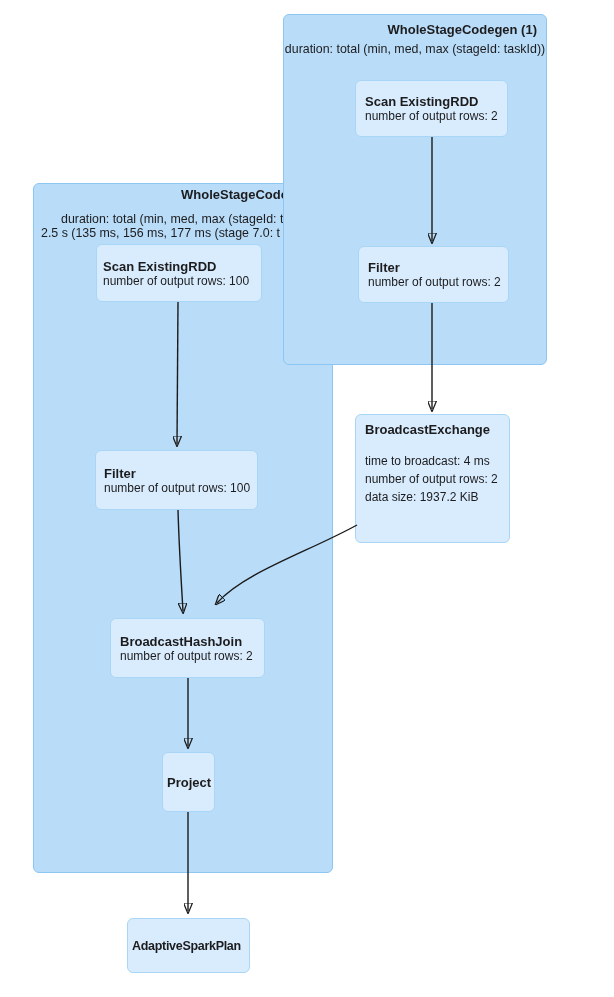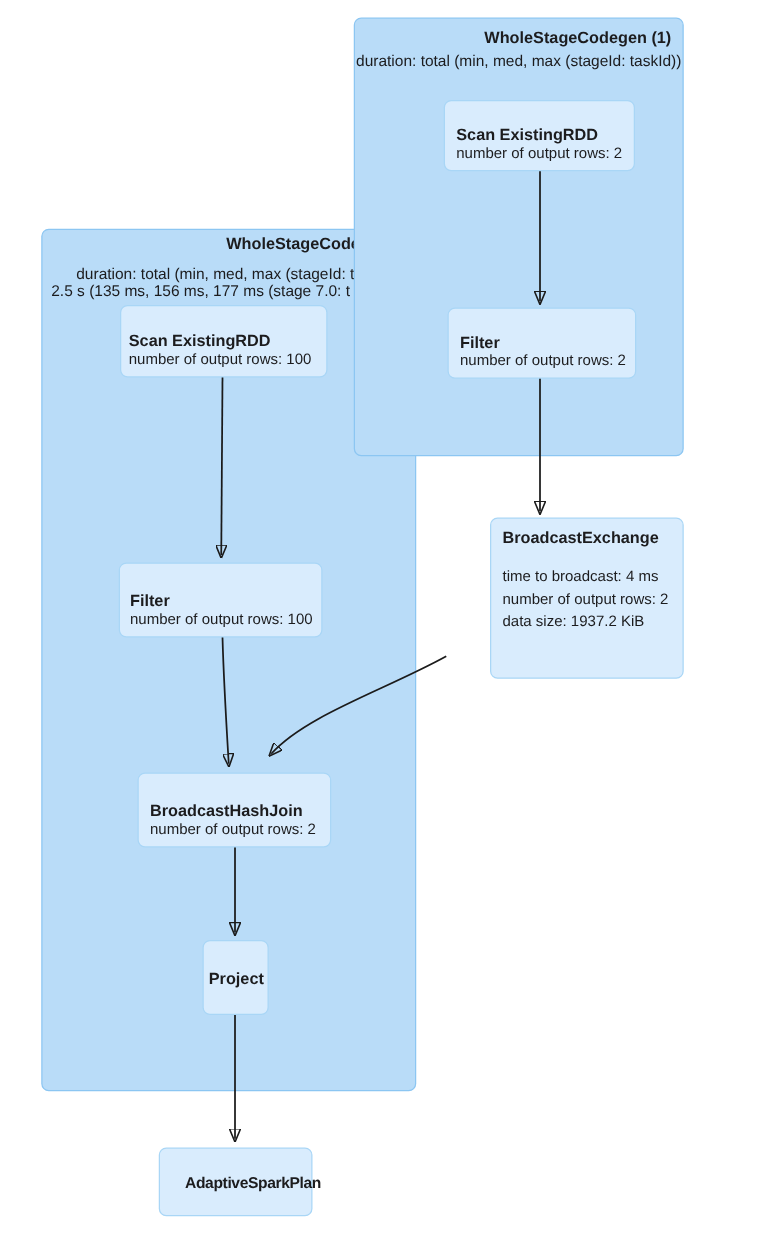--- a/index.html
+++ b/index.html
@@ -49,38 +49,38 @@
   
   .node {
     position: absolute;
     background: #d9ecfd;
     border: 1px solid #a9d6f6;
     border-radius: 6px;
     box-sizing: border-box;
     z-index: 3;
     display: flex;
     flex-direction: column;
-    justify-content: flex-end;
+    justify-content: center;
     padding: 7px 9px;
   }
   .node-title { font-size: 13px; font-weight: bold; white-space: nowrap; }
   .node-metric { font-size: 12px; white-space: nowrap; }
   .node.center { justify-content: center; align-items: flex-start; padding: 4px; }
 
   #node-scan-right { left: 355px; top: 80px;  width: 153px; height: 57px; }
   #node-filter-right { left: 358px; top: 246px; width: 151px; height: 57px; }
-  #node-bx { left: 355px; top: 414px; width: 155px; height: 129px; justify-content: flex-start; margin-left: 37px; }
+  #node-bx { left: 355px; top: 414px; width: 155px; height: 129px; justify-content: flex-start; }
   #node-bx .metrics { margin-top: 15px; }
   #node-bx .node-metric { line-height: 18.2px; }
   #node-scan-left { left: 96px; top: 244px; width: 166px; height: 58px; padding: 7px 6px; }
   #node-filter-left { left: 95px; top: 450px; width: 163px; height: 60px; padding: 7px 8px; }
   #node-bhj { left: 110px; top: 618px; width: 155px; height: 60px; }
   #node-project { left: 162px; top: 752px; width: 53px; height: 60px; }
   #node-adaptive { left: 127px; top: 918px; width: 123px; height: 55px; }
-  #node-adaptive .node-title { font-size: 12.5px; letter-spacing: -0.3px; margin-left: 16px; }
+  #node-adaptive .node-title { font-size: 12.5px; letter-spacing: -0.3px; }
 
   
   #edges {
     position: absolute; left: 0; top: 0;
     width: 614px; height: 997px;
     z-index: 4;
     pointer-events: none;
   }
   #edges path {
     fill: none;

